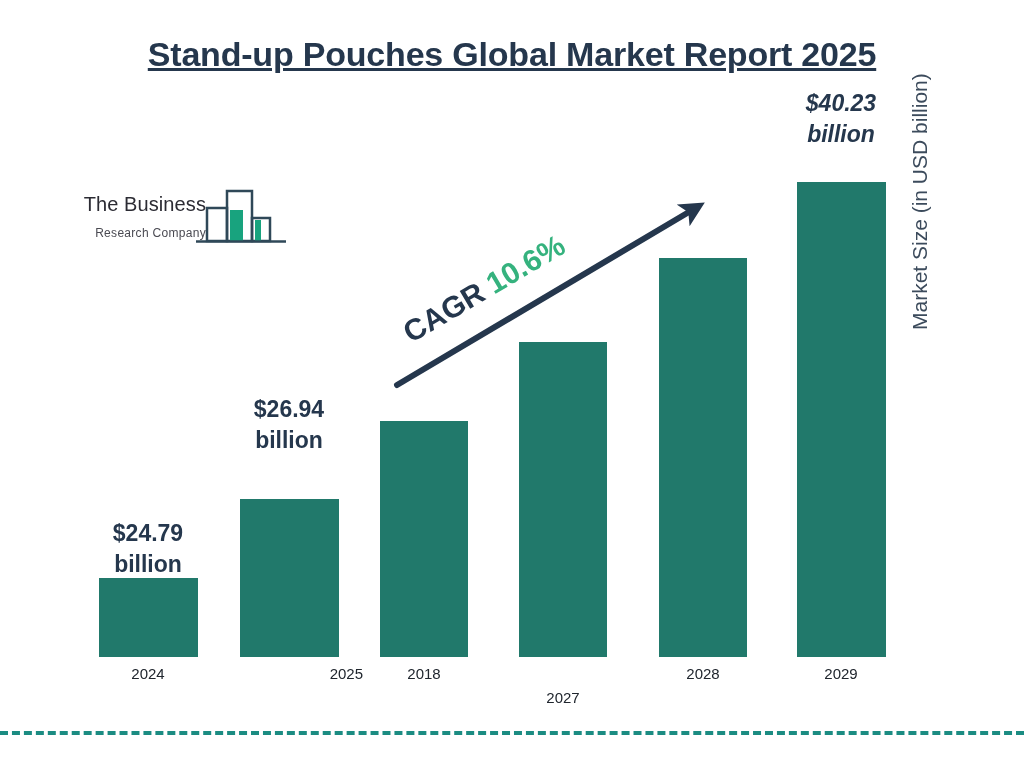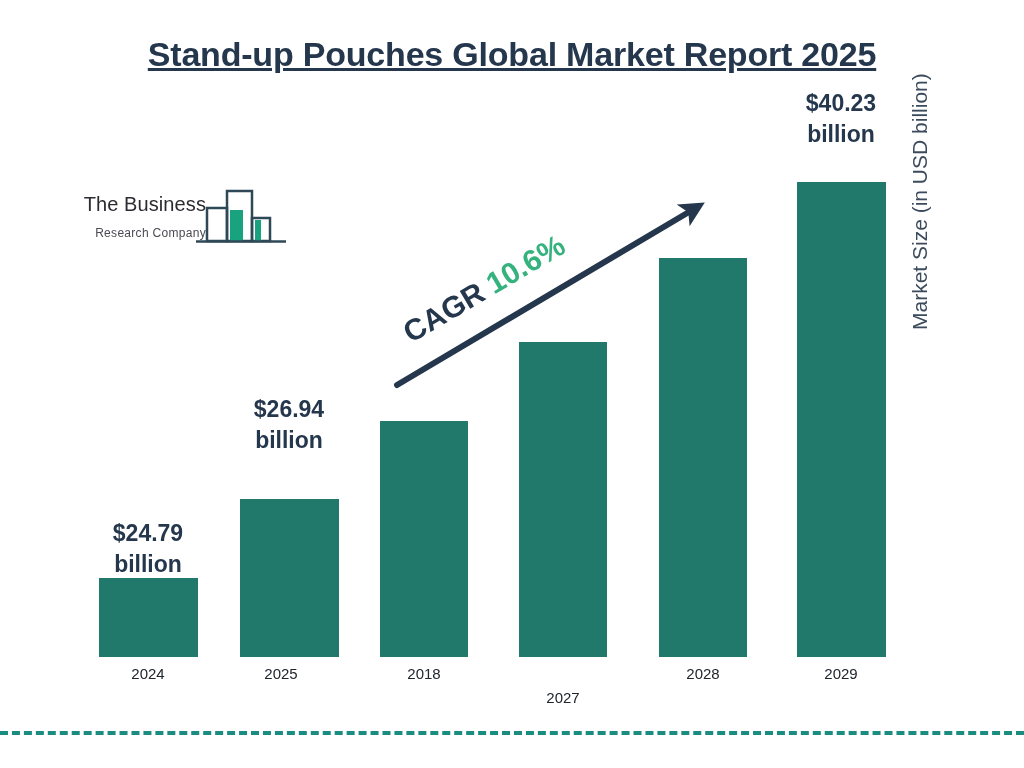--- a/index.html
+++ b/index.html
@@ -173,25 +173,25 @@
   <div class="bar" style="left:240px; top:499px; width:99px; height:158px;"></div>
   <div class="bar" style="left:380px; top:421px; width:88px; height:236px;"></div>
   <div class="bar" style="left:519px; top:342px; width:88px; height:315px;"></div>
   <div class="bar" style="left:659px; top:258px; width:88px; height:399px;"></div>
   <div class="bar" style="left:797px; top:182px; width:89px; height:475px;"></div>
 
   <div class="bar-value" style="left:88px; top:518px; width:120px;">$24.79
 billion</div>
   <div class="bar-value" style="left:229px; top:394px; width:120px;">$26.94
 billion</div>
-  <div class="bar-value" style="left:781px; top:88px; width:120px;">$40.23
+  <div class="bar-value" style="left:781px; top:88px; width:120px;font-style:italic;">$40.23
 billion</div>
 
   <div class="x-tick" style="left:88px; width:120px;">2024</div>
-  <div class="x-tick" style="left:221px; width:120px;">2025</div>
+  <div class="x-tick" style="left:243px; width:120px;text-align:right;">2025</div>
   <div class="x-tick" style="left:364px; width:120px;">2018</div>
   <div class="x-tick" style="left:503px; width:120px;margin-top:24px;">2027</div>
   <div class="x-tick" style="left:643px; width:120px;">2028</div>
   <div class="x-tick" style="left:781px; width:120px;">2029</div>
 
   <svg id="arrow-svg" viewBox="0 0 1024 768">
     <defs>
       <marker id="arrowhead" markerWidth="4.2" markerHeight="4.2" refX="2.1" refY="2.1" orient="auto">
         <path d="M0,0 L4.2,2.1 L0,4.2 L1.0,2.1 z" fill="#25374d"></path>
       </marker>

